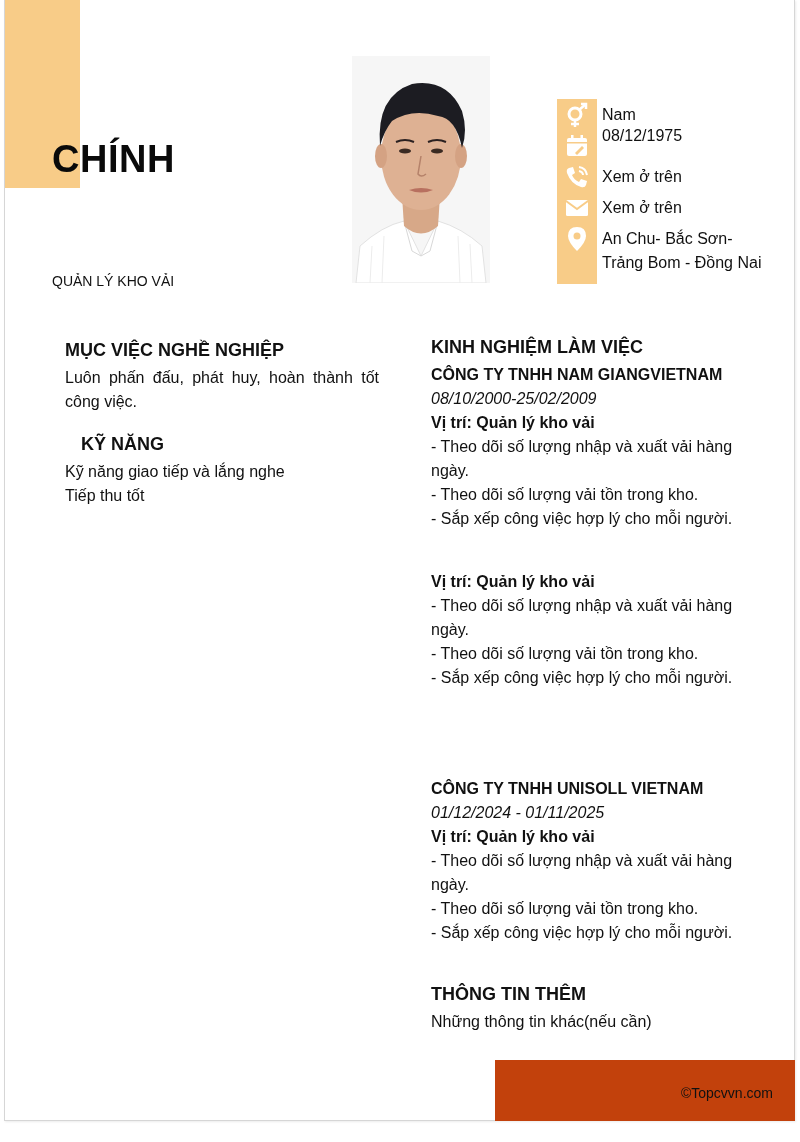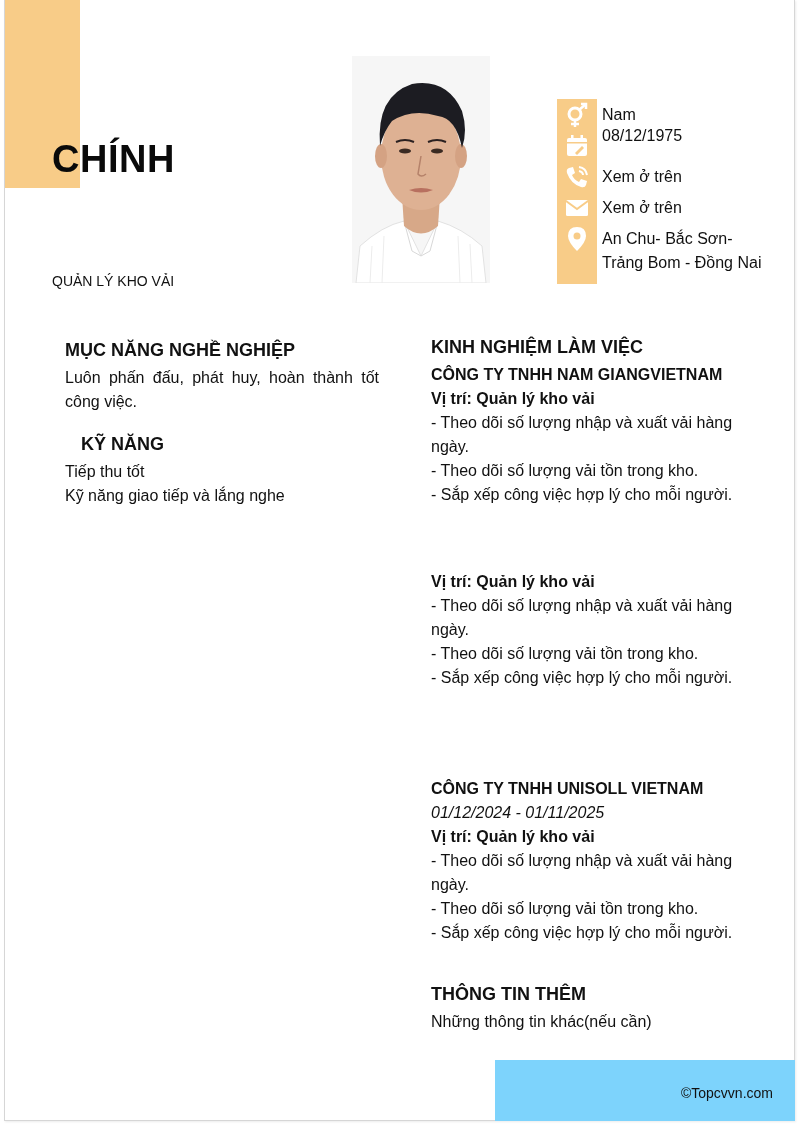--- a/index.html
+++ b/index.html
@@ -16,21 +16,21 @@
     .contact-bar { position: absolute; left: 557px; top: 99px; width: 40px; height: 185px; background: #f8cc88; }
     .ci-icon { position: absolute; left: 563px; width: 28px; height: 26px; display: flex; align-items: center; justify-content: center; }
     .ci-text { position: absolute; left: 602px; font-size: 16px; line-height: 24px; color: #111; width: 180px; }
     .section-h { position: absolute; font-size: 18px; font-weight: bold; color: #111; }
     .body-txt { position: absolute; font-size: 16px; line-height: 24px; color: #111; }
     .justify { text-align: justify; text-align-last: left; }
     .exp { position: absolute; left: 431px; width: 330px; font-size: 16px; line-height: 24px; color: #111; }
     .exp .company { font-weight: bold; font-size: 16px; }
     .exp .dates { font-style: italic; }
     .exp .pos { font-weight: bold; }
-    .footer-bar { position: absolute; left: 495px; top: 1060px; width: 300px; height: 61px; background: #7dd3fc; }
+    .footer-bar { position: absolute; left: 495px; top: 1060px; width: 300px; height: 61px; background: #c2410c; }
     .footer-txt { position: absolute; right: 22px; top: 25px; font-size: 14px; color: #111; }
   </style>
 </head>
 <body>
 
 <div class="page"></div>
 <div class="accent-top"></div>
 
 <div class="name">
   <div>CHÍNH</div>
@@ -110,33 +110,34 @@
 <div class="ci-text" style="top:196px;">Xem ở trên</div>
 
 <div class="ci-icon" style="top:226px;">
   <svg width="22" height="26" viewBox="0 0 22 26">
       <path d="M11 1 Q20 1 20 10 Q20 16 11 25 Q2 16 2 10 Q2 1 11 1 Z" fill="#fff"></path>
       <circle cx="11" cy="10" r="3.5" fill="#f8cc88"></circle>
     </svg>
 </div>
 <div class="ci-text" style="top:227px; width:175px;">An Chu- Bắc Sơn- Trảng Bom - Đồng Nai</div>
 
-<div class="section-h" style="left:65px; top:340px;">MỤC NĂNG NGHỀ NGHIỆP</div>
+<div class="section-h" style="left:65px; top:340px;">MỤC VIỆC NGHỀ NGHIỆP</div>
 <div class="body-txt justify" style="left:65px; top:366px; width:314px;">Luôn phấn đấu, phát huy, hoàn thành tốt công việc.</div>
 
 <div class="section-h" style="left:81px; top:434px;">KỸ NĂNG</div>
 <div class="body-txt" style="left:65px; top:460px; width:314px;">
+  <div>Kỹ năng giao tiếp và lắng nghe</div>
   <div>Tiếp thu tốt</div>
-  <div>Kỹ năng giao tiếp và lắng nghe</div>
 </div>
 
 <div class="section-h" style="left:431px; top:337px;">KINH NGHIỆM LÀM VIỆC</div>
 
 <div class="exp" style="top:363px;">
   <div class="company">CÔNG TY TNHH NAM GIANGVIETNAM</div>
+  <div class="dates">08/10/2000-25/02/2009</div>
   <div class="pos">Vị trí: Quản lý kho vải</div>
   <div>- Theo dõi số lượng nhập và xuất vải hàng ngày.</div>
   <div>- Theo dõi số lượng vải tồn trong kho.</div>
   <div>- Sắp xếp công việc hợp lý cho mỗi người.</div>
 </div>
 
 <div class="exp" style="top:570px;">
   <div class="pos">Vị trí: Quản lý kho vải</div>
   <div>- Theo dõi số lượng nhập và xuất vải hàng ngày.</div>
   <div>- Theo dõi số lượng vải tồn trong kho.</div>

